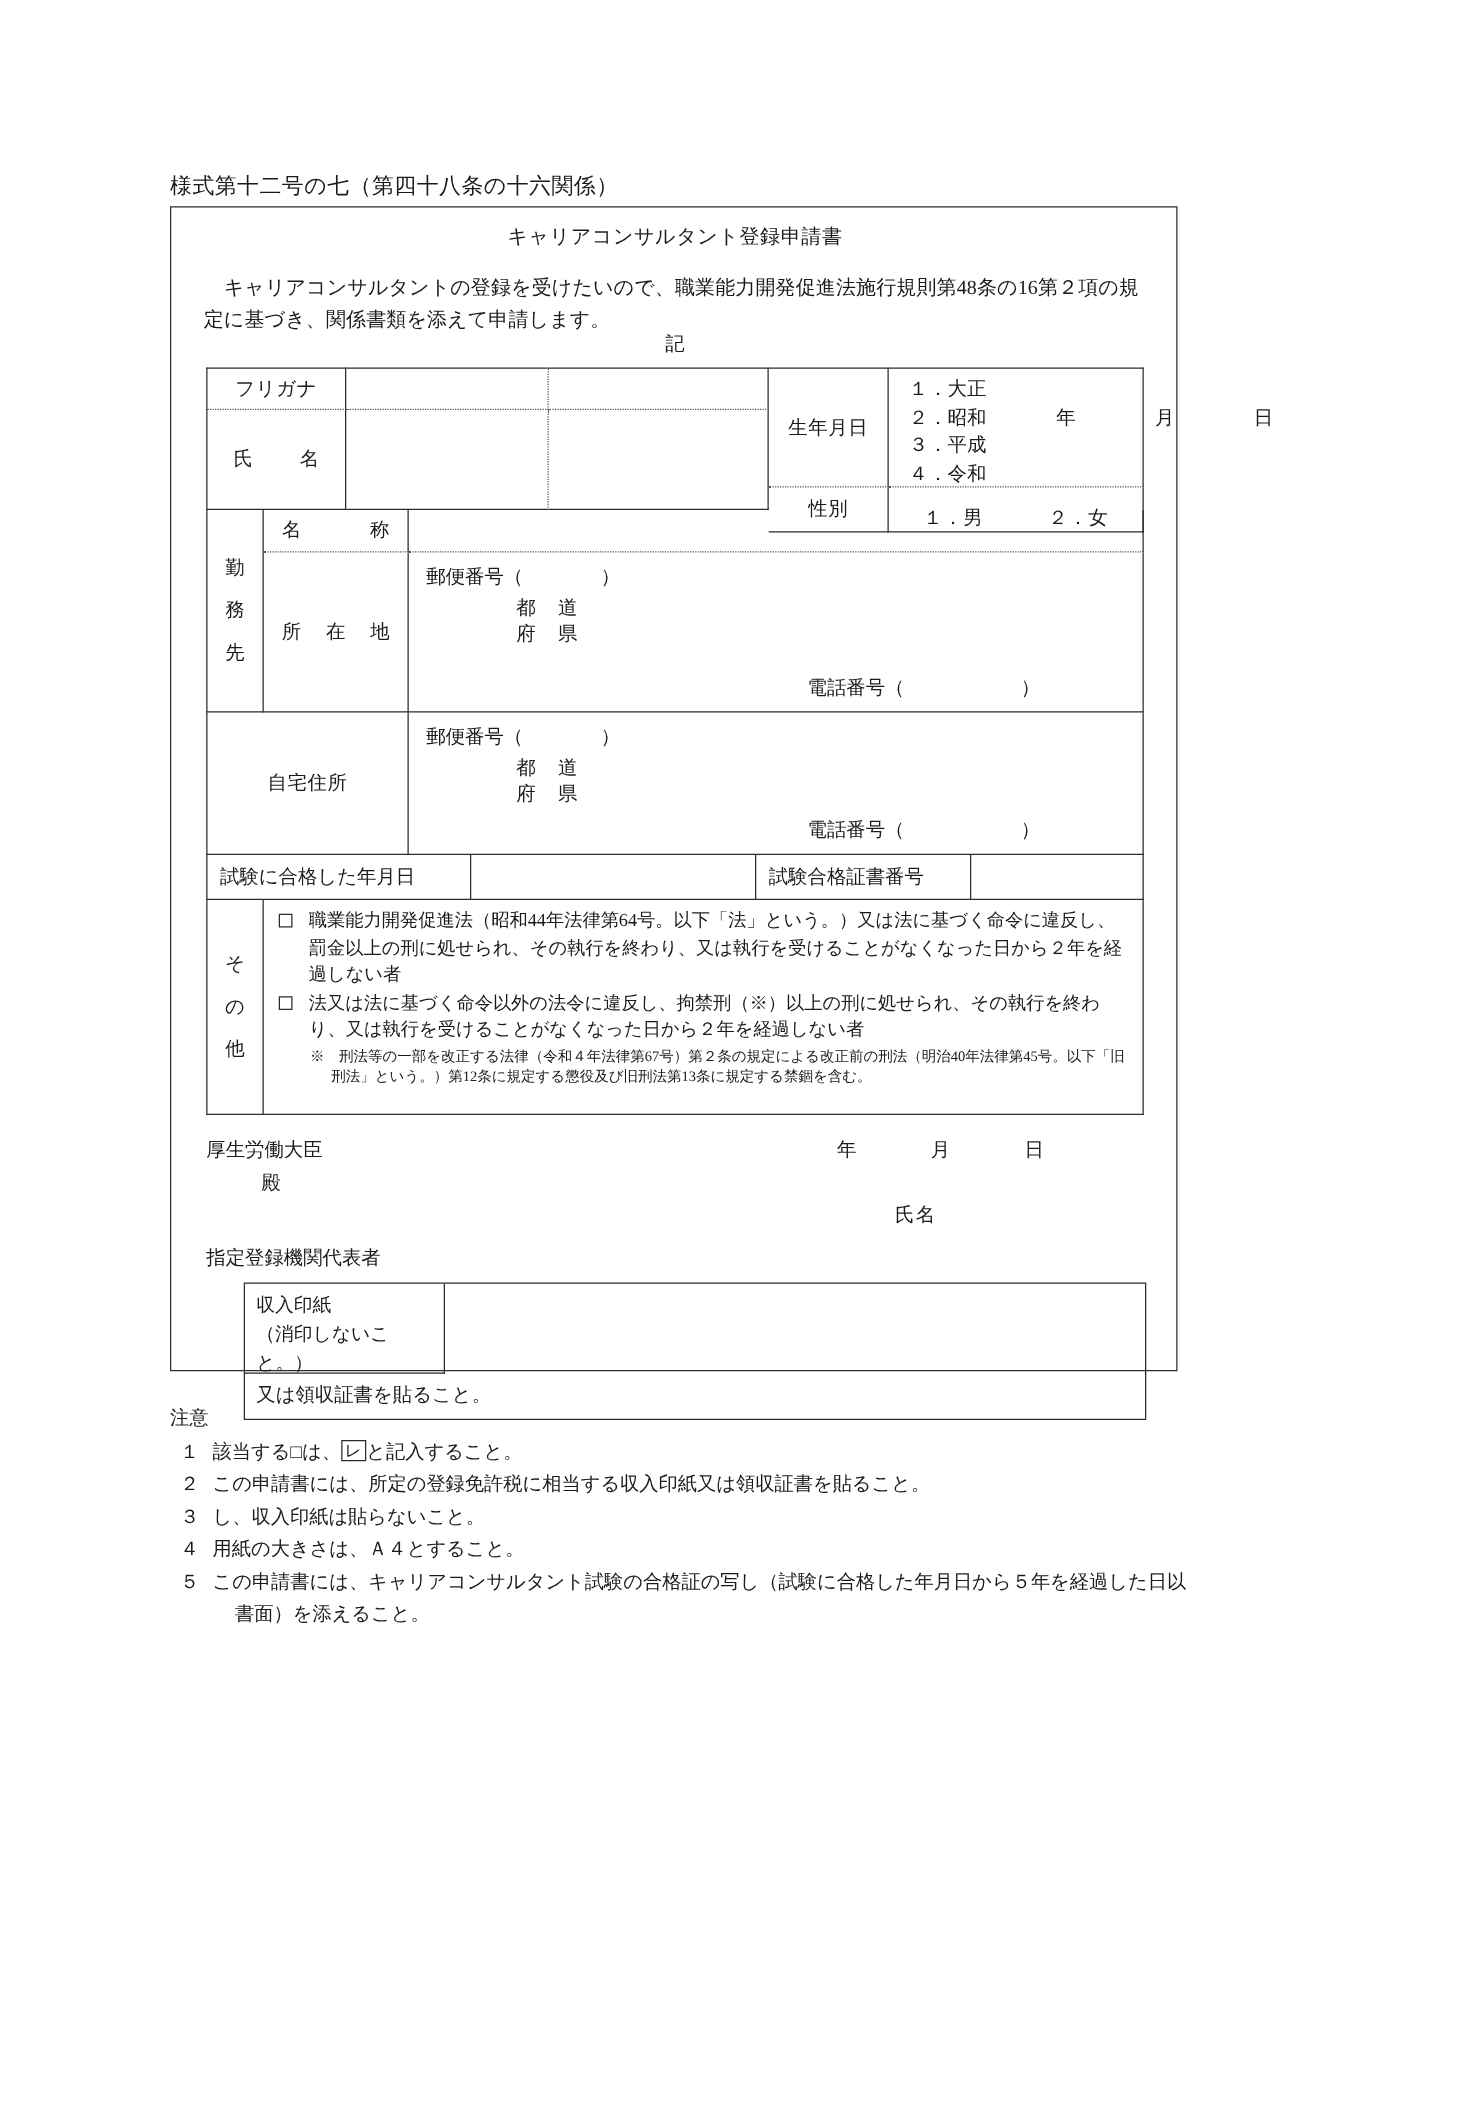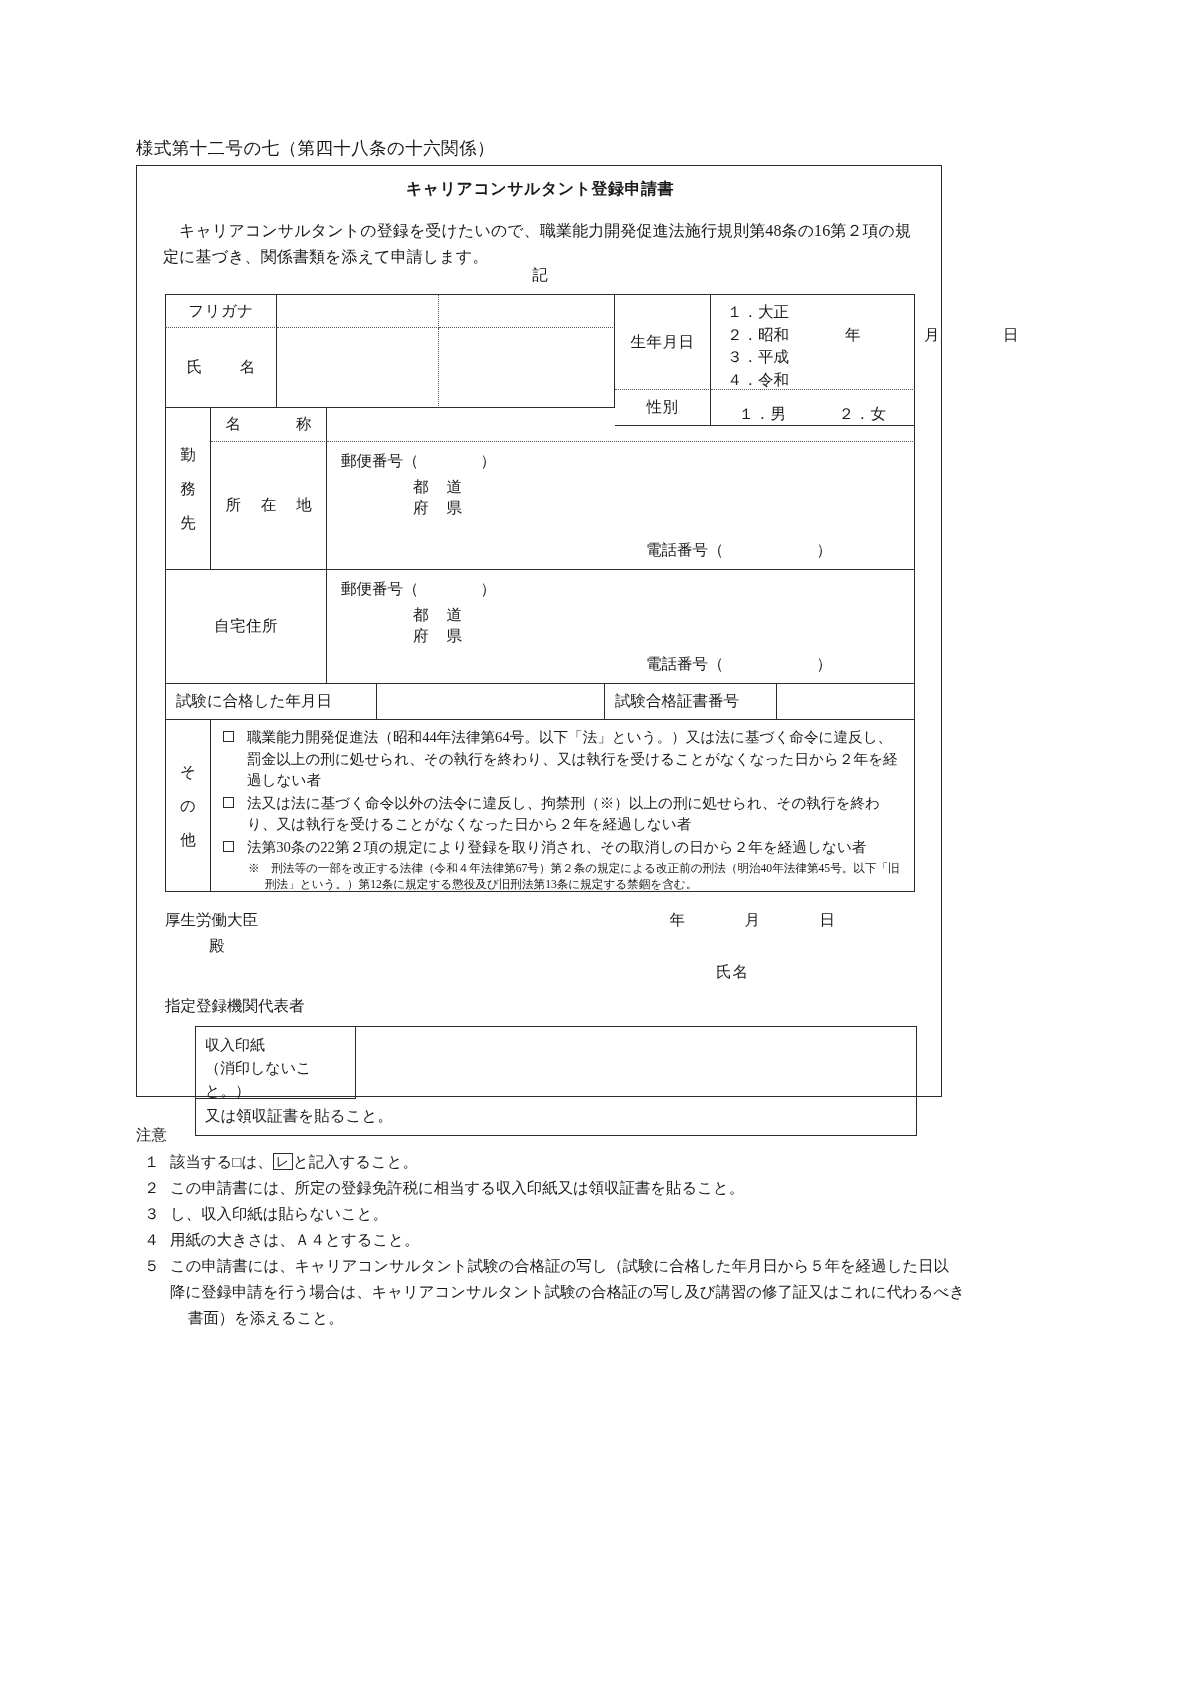--- a/index.html
+++ b/index.html
@@ -46,21 +46,20 @@
   }
 
   .doc-title {
     position: absolute;
     left: 0;
     top: 13px;
     width: 806px;
     text-align: center;
     font-size: 16px;
     letter-spacing: 0.5px;
-    font-weight: bold;
   }
 
   .intro {
     position: absolute;
     left: 26px;
     top: 52px;
     width: 762px;
     font-size: 16px;
     line-height: 26px;
     text-indent: 16px;
@@ -388,24 +387,20 @@
           <div class="chk-item">
             <span class="chk-box"></span>
             <span>職業能力開発促進法（昭和44年法律第64号。以下「法」という。）又は法に基づく命令に違反し、罰金以上の刑に処せられ、その執行を終わり、又は執行を受けることがなくなった日から２年を経過しない者</span>
           </div>
 
           <div class="chk-item">
             <span class="chk-box"></span>
             <span>法又は法に基づく命令以外の法令に違反し、拘禁刑（※）以上の刑に処せられ、その執行を終わり、又は執行を受けることがなくなった日から２年を経過しない者</span>
           </div>
 
-          <div class="chk-item">
-            <span class="chk-box"></span>
-            <span>法第30条の22第２項の規定により登録を取り消され、その取消しの日から２年を経過しない者</span>
-          </div>
 
           <div class="note-small">※　刑法等の一部を改正する法律（令和４年法律第67号）第２条の規定による改正前の刑法（明治40年法律第45号。以下「旧刑法」という。）第12条に規定する懲役及び旧刑法第13条に規定する禁錮を含む。</div>
         </div>
       </div>
 
     </div>
 
     <div class="sig-area" style="top:744px;">
       <div class="sig-row">
         <span>厚生労働大臣</span>
@@ -453,17 +448,16 @@
 
     <div class="note-line">
       <span class="note-num">４</span>
       <span>用紙の大きさは、Ａ４とすること。</span>
     </div>
 
     <div class="note-line">
       <span class="note-num">５</span>
       <span>この申請書には、キャリアコンサルタント試験の合格証の写し（試験に合格した年月日から５年を経過した日以</span>
     </div>
-    <div class="note-cont">降に登録申請を行う場合は、キャリアコンサルタント試験の合格証の写し及び講習の修了証又はこれに代わるべき</div>
     <div class="note-cont2">書面）を添えること。</div>
   </div>
 
 </div>
 
 </body></html>

